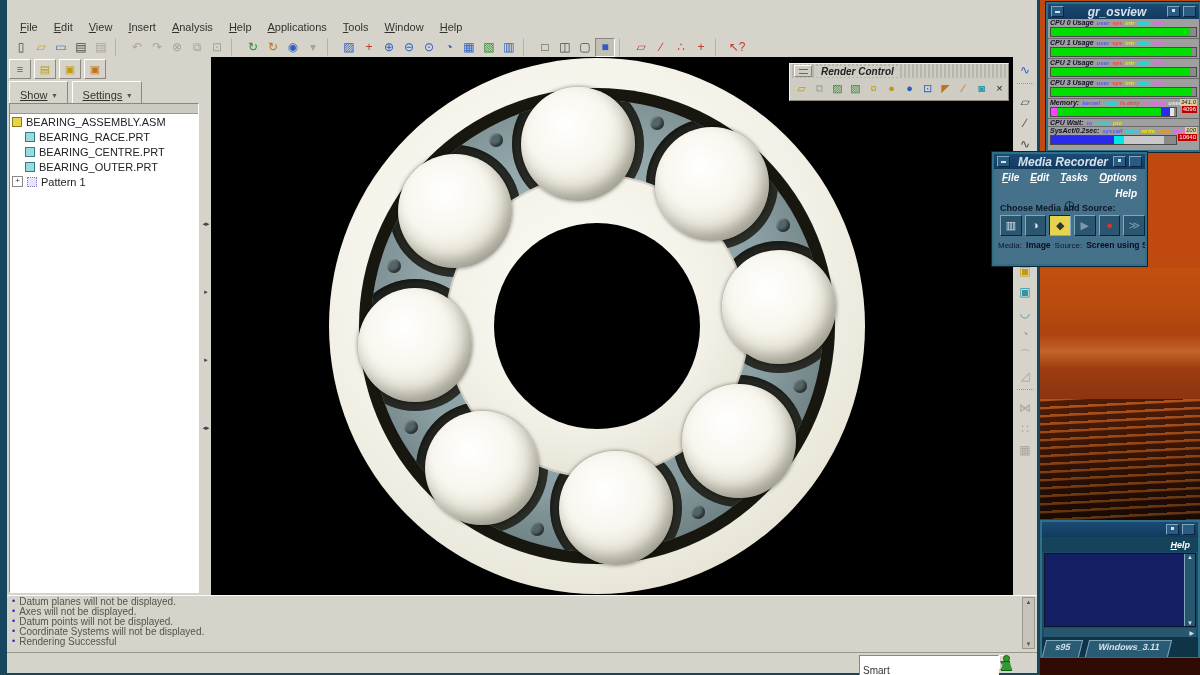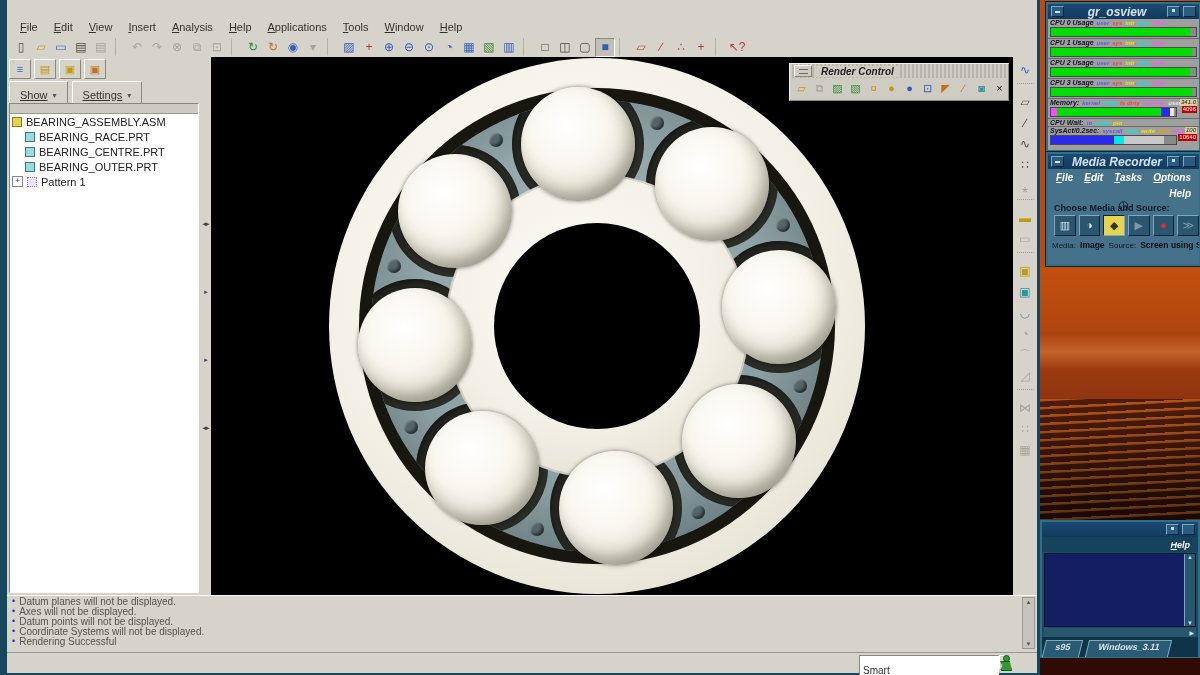--- a/index.html
+++ b/index.html
@@ -141,21 +141,21 @@
   .gv-row{position:relative;border-bottom:1px solid #6b6b6b;}
   .gv-line{display:flex;align-items:center;height:7px;gap:3px;padding-left:2px;}
   .gv-label{font-size:7px;font-weight:bold;font-style:italic;color:#101028;white-space:nowrap;}
   .gv-legend{display:flex;gap:3px;} .gv-legend b{font-size:6px;font-style:italic;white-space:nowrap;}
   .gv-bar{position:relative;height:8px;margin:1px 2px 1px 2px;background:#8a8a8a;border:1px solid #4a4a4a;display:flex;overflow:hidden;}
   .gv-bar i{display:block;height:100%;}
   .gv-val{position:absolute;right:2px;top:0;font-size:6px;font-style:italic;background:#d8cfa0;color:#222;padding:0 1px;line-height:7px;}
   .gv-val2{position:absolute;right:2px;top:7px;font-size:6px;background:#c00000;color:#fff;padding:0 1px;line-height:7px;}
 
   
-  #mr{left:1046px;top:152px;width:151px;height:110px;background:#46718a;}
+  #mr{left:992px;top:152px;width:151px;height:110px;background:#46718a;}
   #mr-menus{display:flex;justify-content:space-between;padding:3px 8px 0 8px;}
   #mr-menus .mi, #mr-help{font-size:10px;font-weight:bold;font-style:italic;color:#fff;}
   #mr-menus .mi::first-letter,#mr-help::first-letter{text-decoration:underline;}
   #mr-help-row{text-align:right;padding:0 8px;height:12px;}
   #mr-clock{position:absolute;left:50%;top:44px;transform:translateX(-50%);font-size:12px;color:#101020;}
   #mr-choose{font-size:9px;font-weight:bold;color:#0c1828;padding:8px 4px 2px 6px;}
   #mr-btns{display:flex;gap:3px;padding-left:6px;}
   #mr-btns .ic{width:22px;height:19px;background:#2a5670;border:1px solid #7fa7bd;border-bottom-color:#0b2540;border-right-color:#0b2540;
     color:#d8e4ec;font-size:11px;}
   #mr-btns .ic.r{color:#e03030;} #mr-btns .ic.d{color:#7d98a8;}

